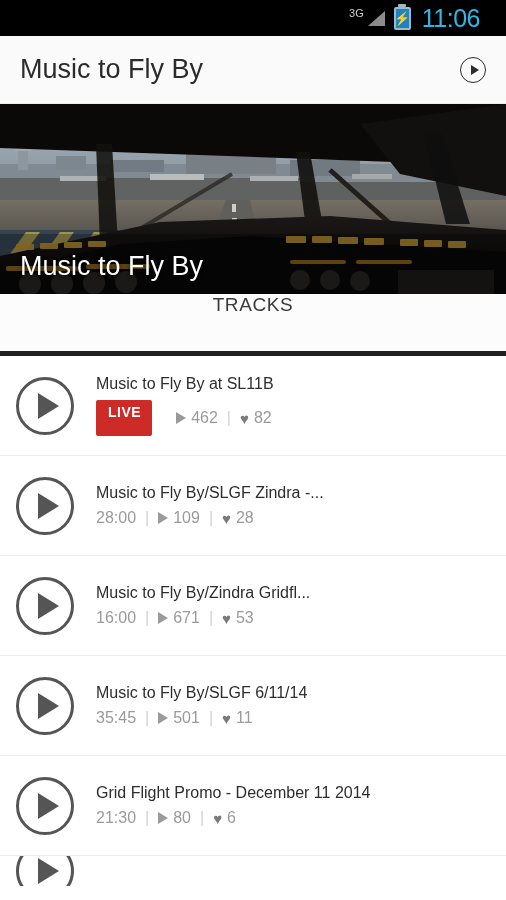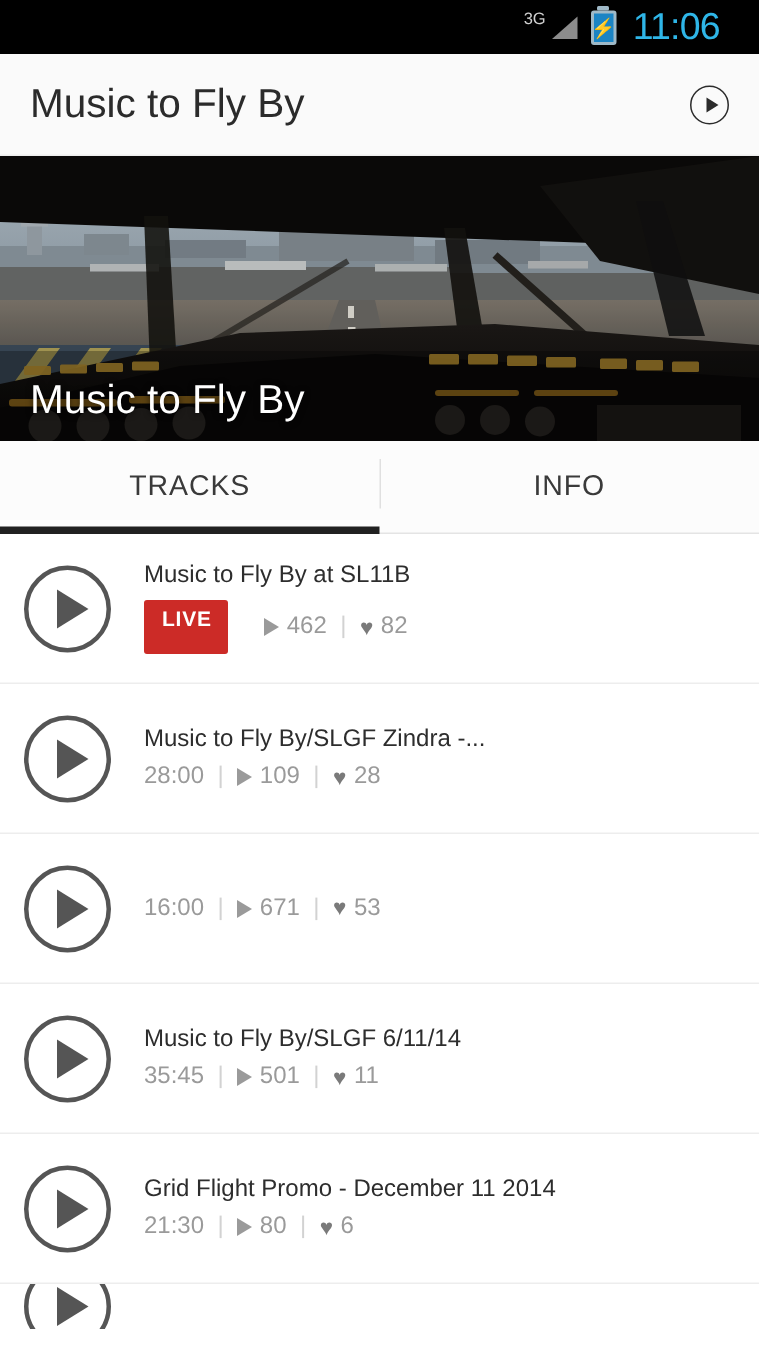--- a/index.html
+++ b/index.html
@@ -65,21 +65,21 @@
     position:absolute; left:20px; bottom:12px;
     color:#ffffff; font-size:27px; font-weight:400;
     text-shadow:0 1px 4px rgba(0,0,0,.65);
     z-index:5;
   }
 
   
   .tabs { display:flex; height:62px; background:#fcfcfc; position:relative;
           border-bottom:1px solid #e4e4e4; }
   .tab {
-    flex:1; display:flex; align-items:center; justify-content:center;
+    flex:1; display:flex; justify-content:center;
     font-size:19px; color:#3a3a3a; letter-spacing:.6px; position:relative;
   }
   .tab + .tab:before {
     content:""; position:absolute; left:0; top:12px; bottom:16px; width:1px; background:#e0e0e0;
   }
   .tab.active:after {
     content:""; position:absolute; left:0; right:0; bottom:-1px; height:5px; background:#212121;
   }
 
   
@@ -247,23 +247,20 @@
     <rect x="0" y="0" width="506" height="190" fill="#000" opacity="0.10"></rect>
     <rect x="0" y="130" width="506" height="60" fill="#000" opacity="0.28"></rect>
   </svg>
   <div class="hero-title">Music to Fly By</div>
 </div>
 
 <div class="tabs">
   <div class="tab active">
     <span>TRACKS</span>
   </div>
-  <div class="tab">
-    <span>INFO</span>
-  </div>
 </div>
 
 <div class="list">
 
   <div class="track">
     <span class="circle-play">
       <span class="tri"></span>
     </span>
     <div class="track-body">
       <div class="track-title">Music to Fly By at SL11B</div>
@@ -303,20 +300,21 @@
         </span>
       </div>
     </div>
   </div>
 
   <div class="track">
     <span class="circle-play">
       <span class="tri"></span>
     </span>
     <div class="track-body">
+      <div class="track-title">Music to Fly By/Zindra Gridfl...</div>
       <div class="meta">
         <span class="dur">16:00</span>
         <span class="sep">|</span>
         <span class="stat">
           <span class="play-tri"></span>
           <span>671</span>
         </span>
         <span class="sep">|</span>
         <span class="stat">
           <span class="heart">♥</span>

